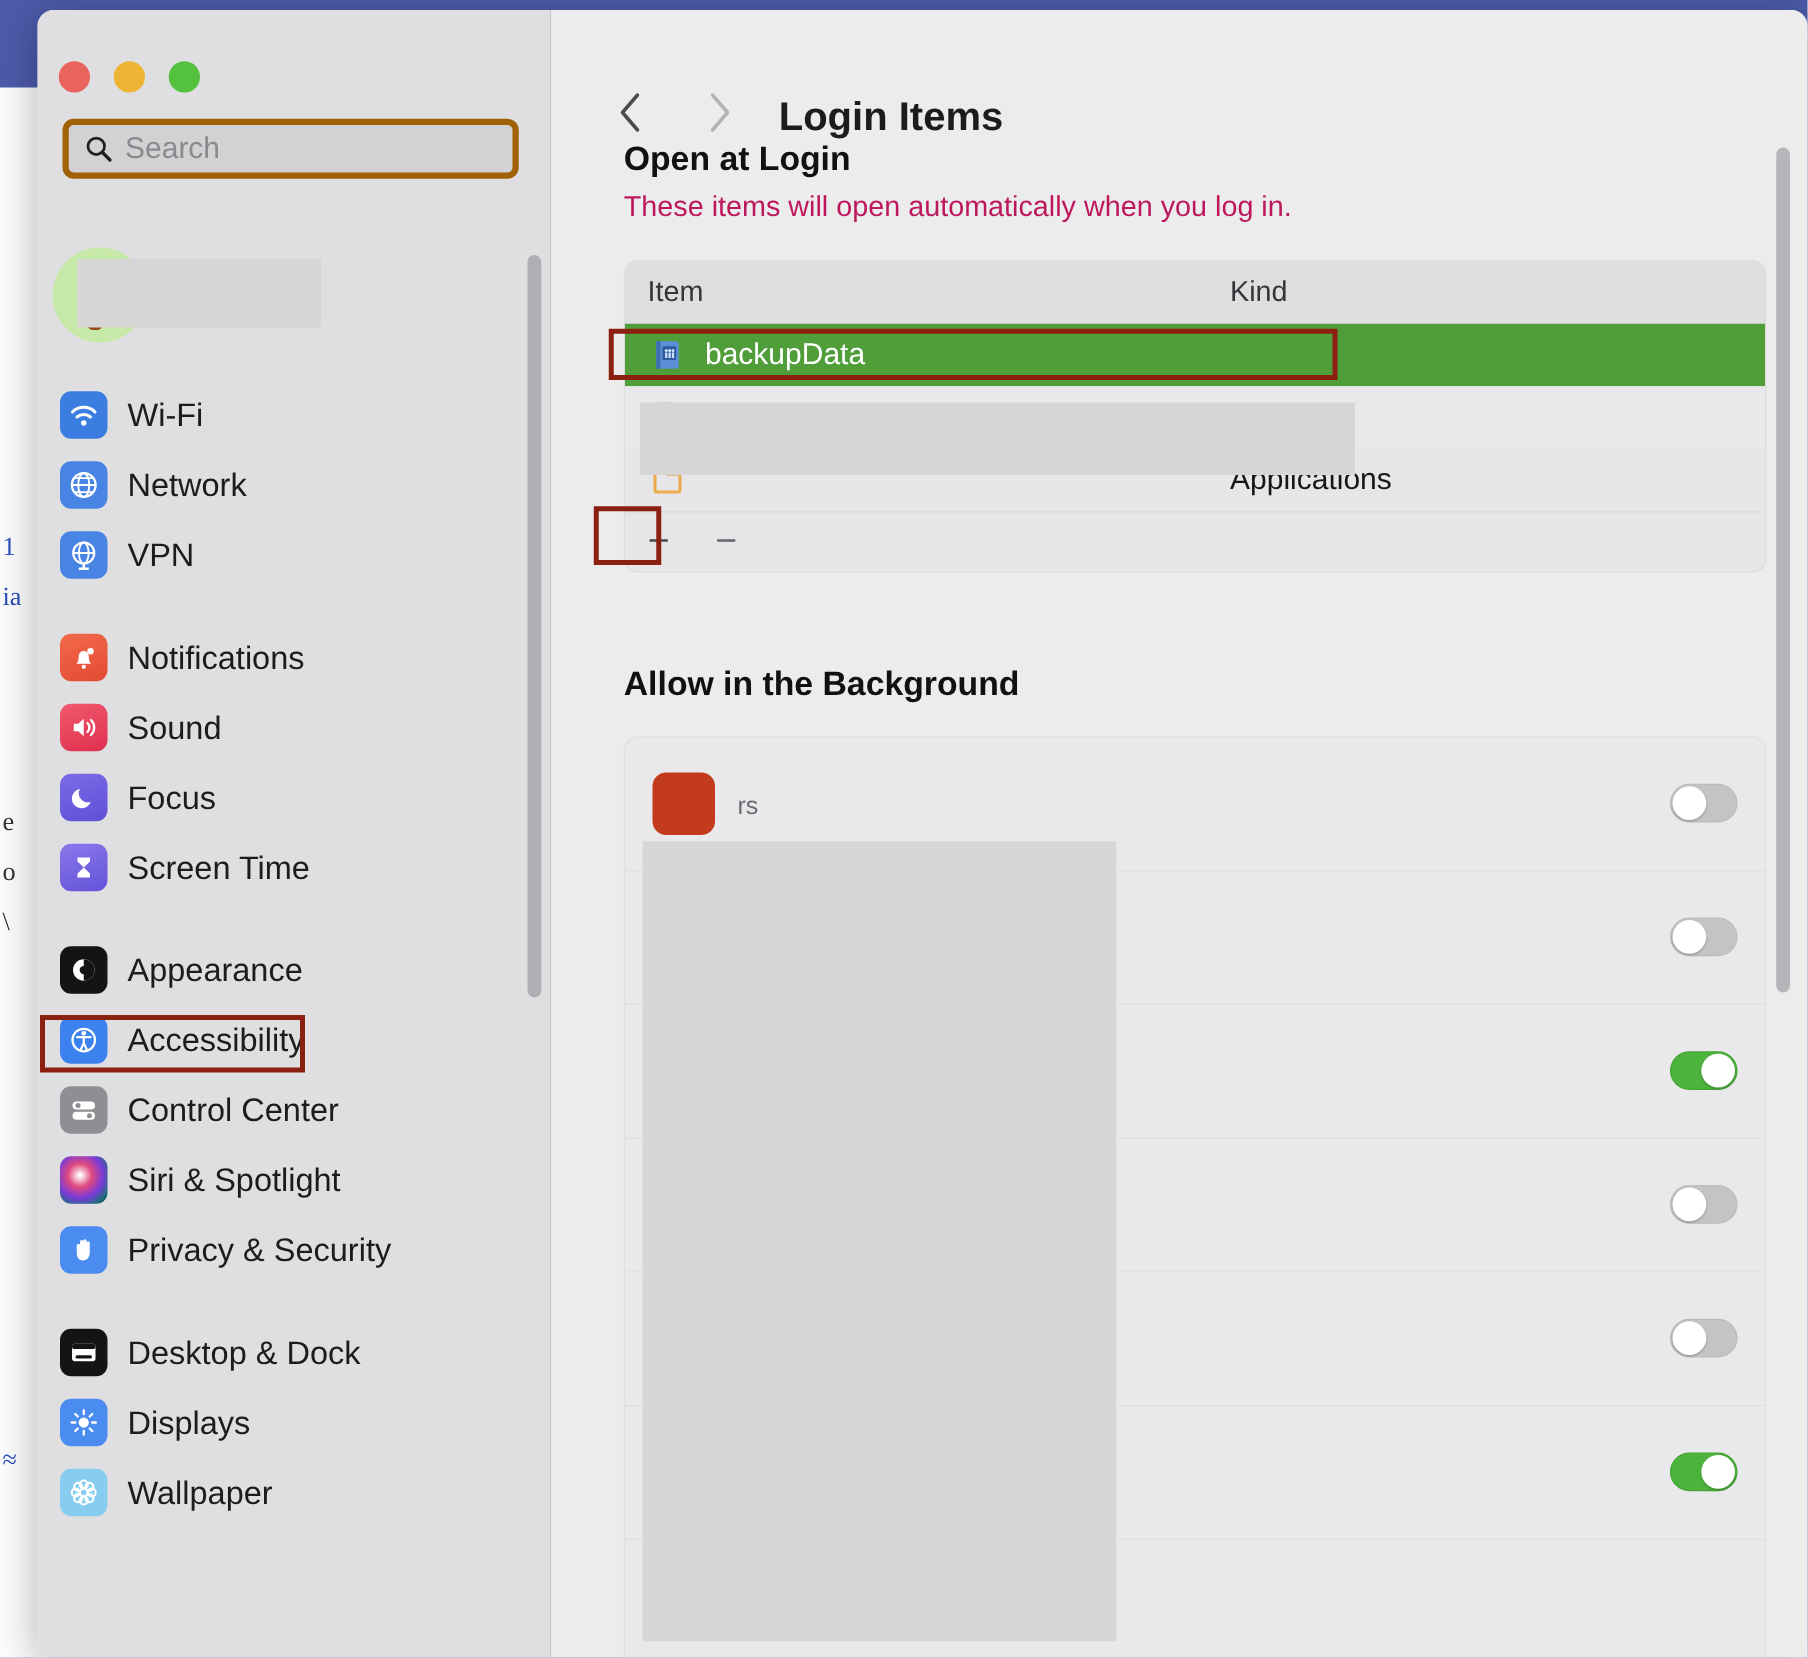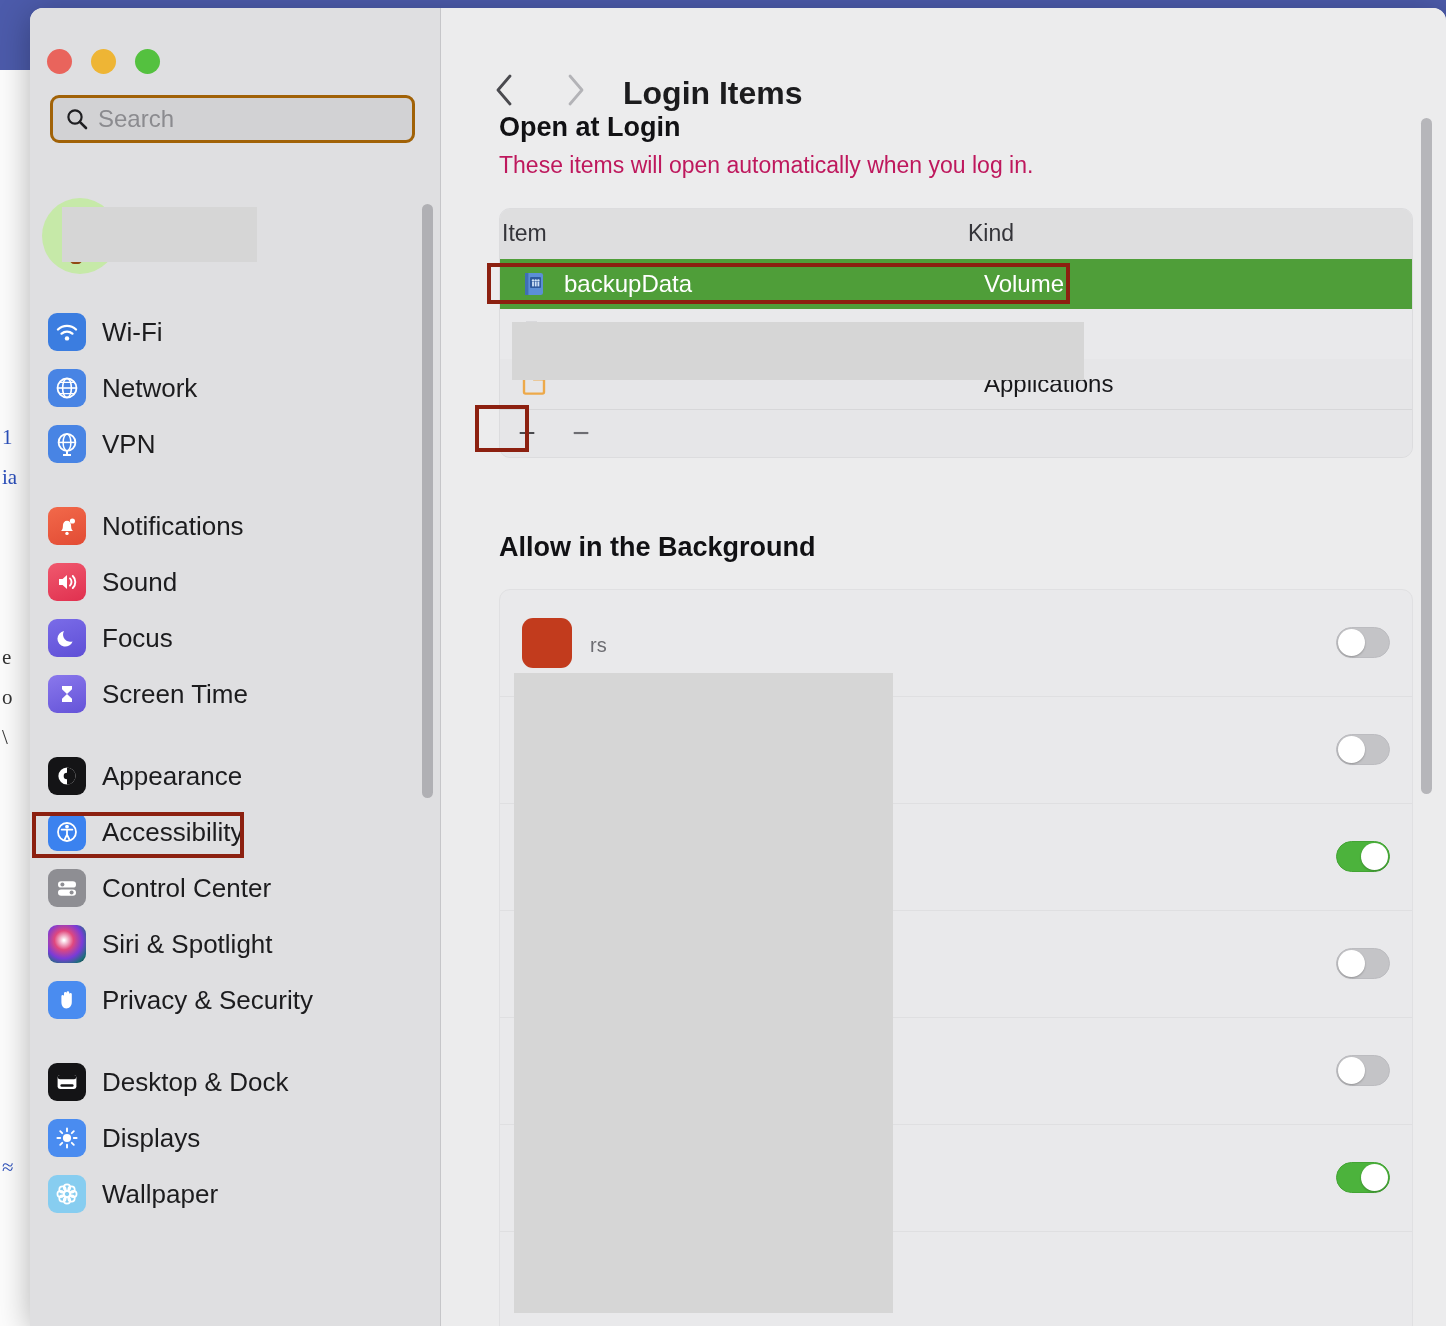--- a/index.html
+++ b/index.html
@@ -56,21 +56,21 @@
   }
   .tl { width: 25px; height: 25px; border-radius: 50%; }
   .tl.red    { background: #e9645c; }
   .tl.yellow { background: #eeb535; }
   .tl.green  { background: #54c13f; }
 
   #search-wrap {
     position: absolute; left: 20px; top: 87px;
     width: 365px; height: 48px;
     background: #d2d2d4;
-    border: 3px solid #a16207;
+    border: 5px solid #a16207;
     border-radius: 9px;
     display: flex; align-items: center;
     padding: 0 12px;
   }
   #search-icon { width: 24px; height: 24px; margin-right: 9px; flex-shrink: 0; }
   #search-input {
     border: none; outline: none; background: transparent;
     font-size: 24px; color: #1b1b1b;
     font-family: "Liberation Sans", sans-serif;
     width: 100%;
@@ -189,21 +189,21 @@
     width: 914px;
     background: #e6e6e8;
     border-radius: 11px;
     overflow: hidden;
     border: 1px solid #dcdcde;
   }
   #table-head {
     display: flex; align-items: center;
     height: 50px;
     background: #dededf;
-    padding: 0 2px;
+    padding: 0 18px;
   }
   .col-item { flex: 0 0 466px; }
   .col-kind { flex: 1; }
   .th { font-size: 23px; color: #35353a; }
 
   .trow {
     display: flex; align-items: center;
     height: 50px;
     padding: 0 18px;
     position: relative;
@@ -559,21 +559,20 @@
                       <rect x="12.1" y="12" width="1.8" height="4.4"></rect>
                     <circle cx="15.7" cy="10.4" r="1.2"></circle>
                       <rect x="14.8" y="12" width="1.8" height="4.4"></rect>
                     <circle cx="18.4" cy="10.4" r="1.2"></circle>
                       <rect x="17.5" y="12" width="1.8" height="4.4"></rect>
                   </g>
                 </svg>
               </span>
               <span class="cell">backupData</span>
             </div>
-            <div class="col-kind cell">Volume</div>
           </div>
 
           <div class="trow alt">
             <div class="row-left">
               <span class="row-icon">
                 <svg width="26" height="28" viewBox="0 0 26 28">
                   <path d="M5 2h11l6 6v18H5z" fill="#fdfdfd" stroke="#c9c9cc" stroke-width="1"></path>
                   <path d="M16 2v6h6" fill="#e7e7ea" stroke="#c9c9cc" stroke-width="1"></path>
                 </svg>
               </span>

